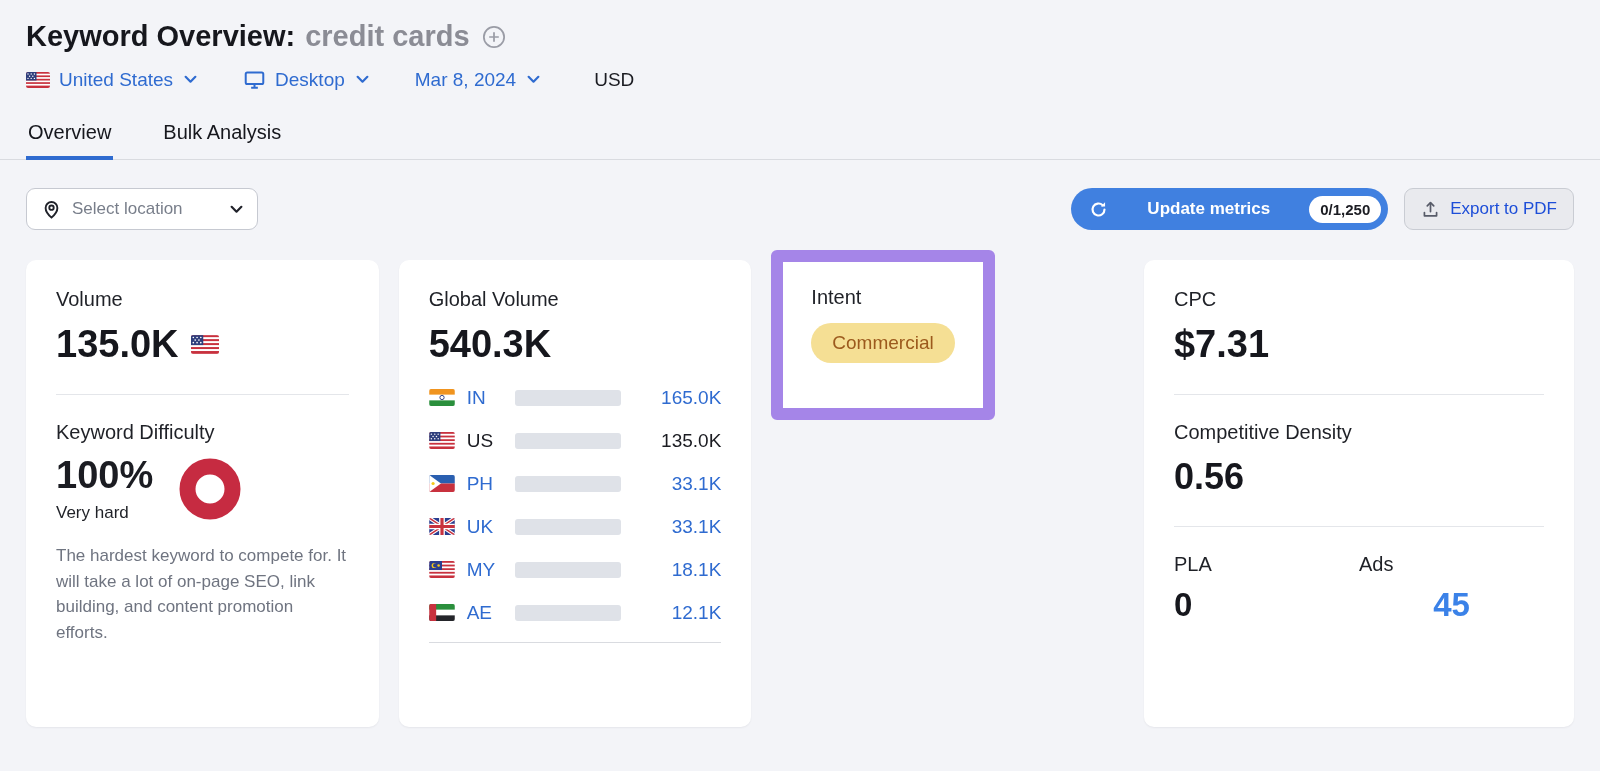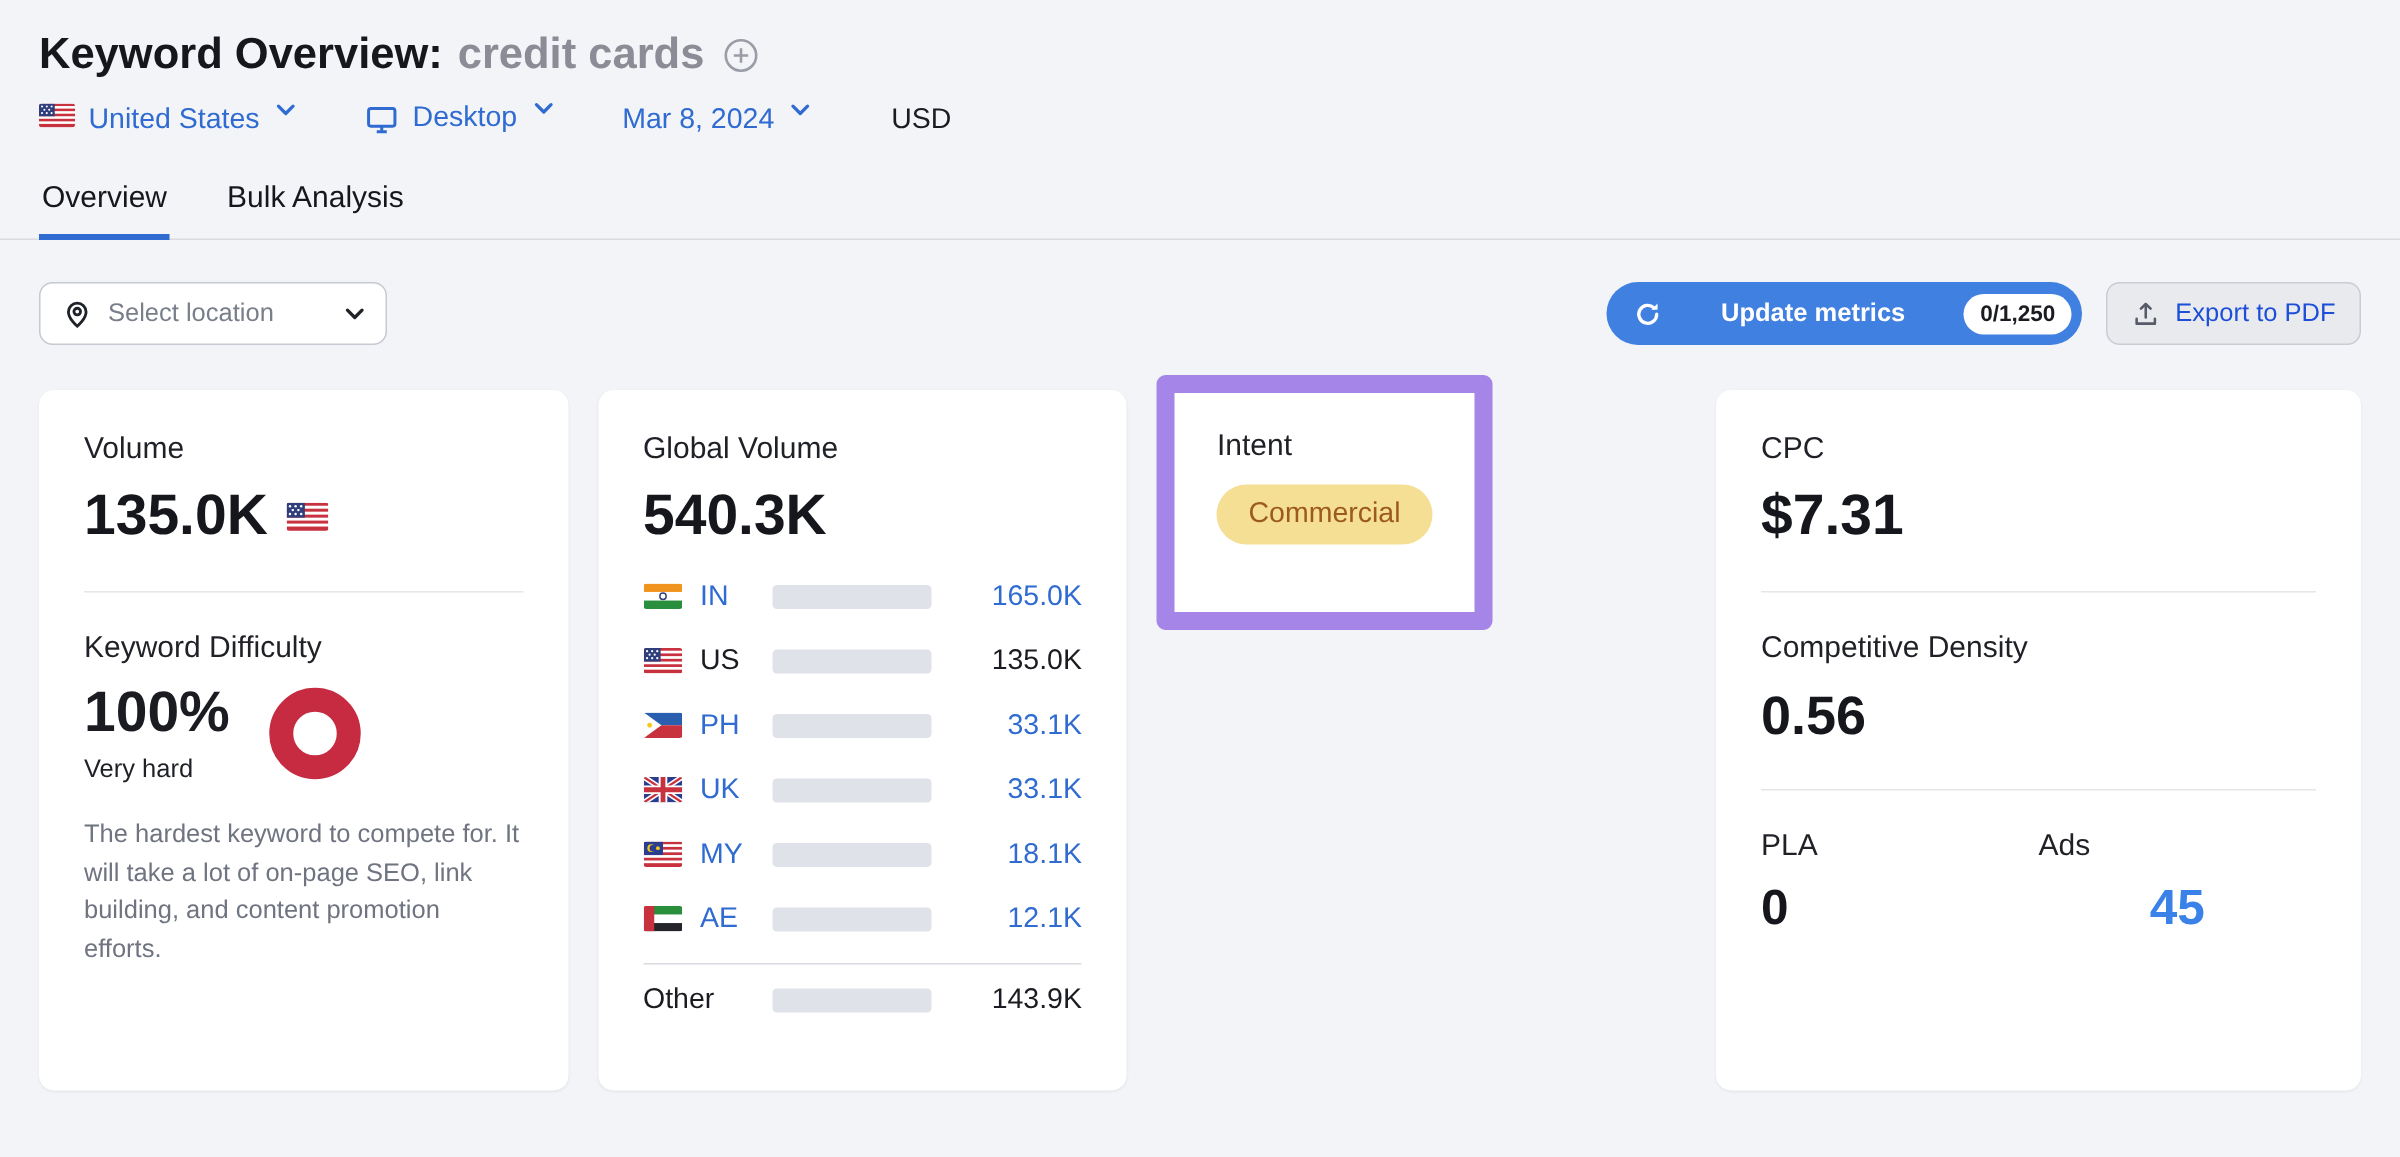--- a/index.html
+++ b/index.html
@@ -4,27 +4,27 @@
 <style>
   html,body{margin:0;padding:0;width:1600px;height:771px;overflow:hidden;
     background:#f3f4f8;font-family:"Liberation Sans",sans-serif;color:#1b1c22;}
   .page{padding:0 26px;}
   
   .title-row{padding-top:20px;display:flex;align-items:center;gap:10px;}
   .title-main{font-size:29px;font-weight:700;color:#16171d;}
   .title-kw{font-size:29px;font-weight:700;color:#8b8c95;}
   .plus-icon{display:inline-flex;margin-left:2px;}
   .filters{margin-top:15px;display:flex;align-items:center;font-size:19px;color:#2f6bd0;}
-  .filter{display:flex;align-items:flex-start;gap:9px;margin-right:46px;cursor:pointer;}
+  .filter{display:flex;align-items:center;gap:9px;margin-right:46px;cursor:pointer;}
   .filter .chev{color:#2f6bd0;display:inline-flex;margin-left:2px;}
   .currency{color:#1b1c22;margin-left:8px;}
   .flag{display:inline-flex;line-height:0;border-radius:2px;overflow:hidden;}
   .flag svg{display:block;}
   
-  .tabbar{margin:24px -26px 0;padding:0 26px;border-bottom:1px solid #d9dbe0;display:flex;gap:36px;}
+  .tabbar{margin:24px -26px 0;padding:0 26px;border-bottom:1px solid #d9dbe0;display:flex;gap:48px;}
   .tab{position:relative;font-size:20px;color:#16171d;padding:6px 2px 15px;cursor:pointer;}
   .tab.active::after{content:"";position:absolute;left:0;right:0;bottom:-1px;height:4px;background:#2f6bd0;}
   
   .toolbar{margin-top:28px;display:flex;justify-content:space-between;align-items:center;}
   .btn{display:flex;align-items:center;gap:10px;height:42px;box-sizing:border-box;
     border-radius:9px;font-size:17px;cursor:pointer;user-select:none;}
   .btn-loc{background:#fff;border:1px solid #c6c9d1;color:#787e8a;padding:0 14px 0 14px;min-width:232px;}
   .btn-loc .chev{color:#20222a;margin-left:auto;}
   .right-btns{display:flex;gap:16px;}
   .btn-update{background:#4080e0;color:#fff;font-weight:700;border:none;border-radius:21px;padding:0 7px 0 18px;gap:39px;}
@@ -342,25 +342,20 @@
                 <rect y="10.7" width="24" height="5.3" fill="#24252a"></rect>
                 <rect width="6.5" height="16" fill="#c8313e"></rect>
               </svg>
             </span>
             <span class="gv-label link">AE</span>
             <span class="gv-track"><span class="gv-fill" style="width:3%;background:#57aef7"></span></span>
             <span class="gv-value link">12.1K</span>
           </div>
         </div>
       <div class="gv-divider"></div>
-      <div class="gv-row other">
-        <span class="gv-label">Other</span>
-        <span class="gv-track"><span class="gv-fill" id="other-fill" style="width: 27%; background: rgb(87, 174, 247);"></span></span>
-        <span class="gv-value">143.9K</span>
-      </div>
     </div>
 
     <div class="col3">
       <div class="intent-box" style="border-color: rgb(165, 133, 232);">
         <div class="intent-inner">
           <div class="card-title">Intent</div>
           <span class="intent-badge" style="background: rgb(245, 223, 148); color: rgb(156, 90, 29);">Commercial</span>
         </div>
       </div>
     </div>

